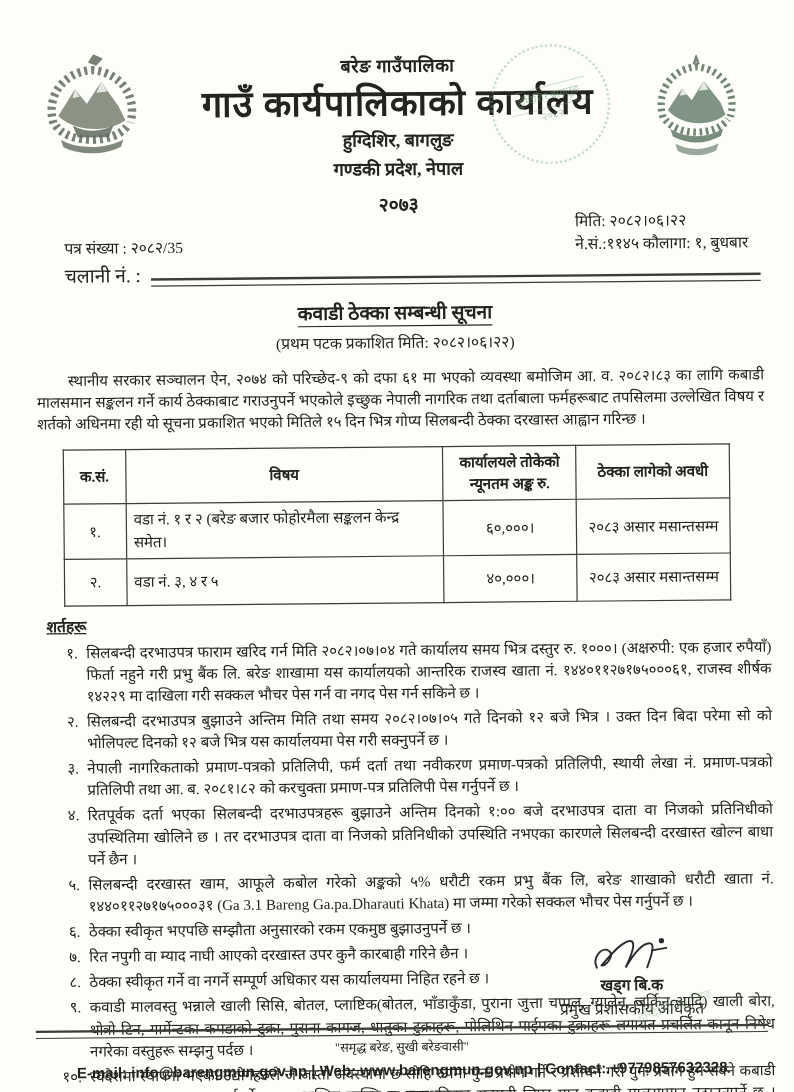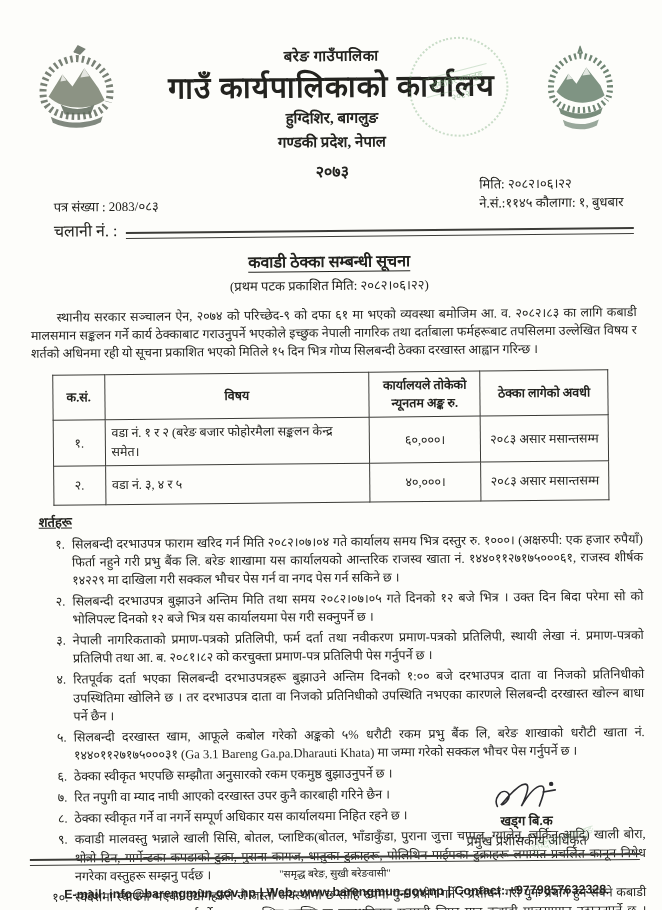--- a/index.html
+++ b/index.html
@@ -145,21 +145,21 @@
         </svg>
       </div>
     </div>
 
     <div class="stamp">
       <div class="stamp-inner">हुग्दिशिर बागलुङ</div>
       <div>२०८२</div>
     </div>
 
     <div class="meta">
-      <div class="meta-left">पत्र संख्या : 2083/०८३</div>
+      <div class="meta-left">पत्र संख्या : २०८२/35</div>
       <div class="meta-right">
         <div>मिति:  २०८२।०६।२२</div>
         <div>ने.सं.:११४५ कौलागा: १, बुधबार</div>
       </div>
     </div>
     <div class="chalani-row">
       <div class="chalani-label">चलानी नं. :</div>
       <div class="dbl-rule"></div>
     </div>
 

